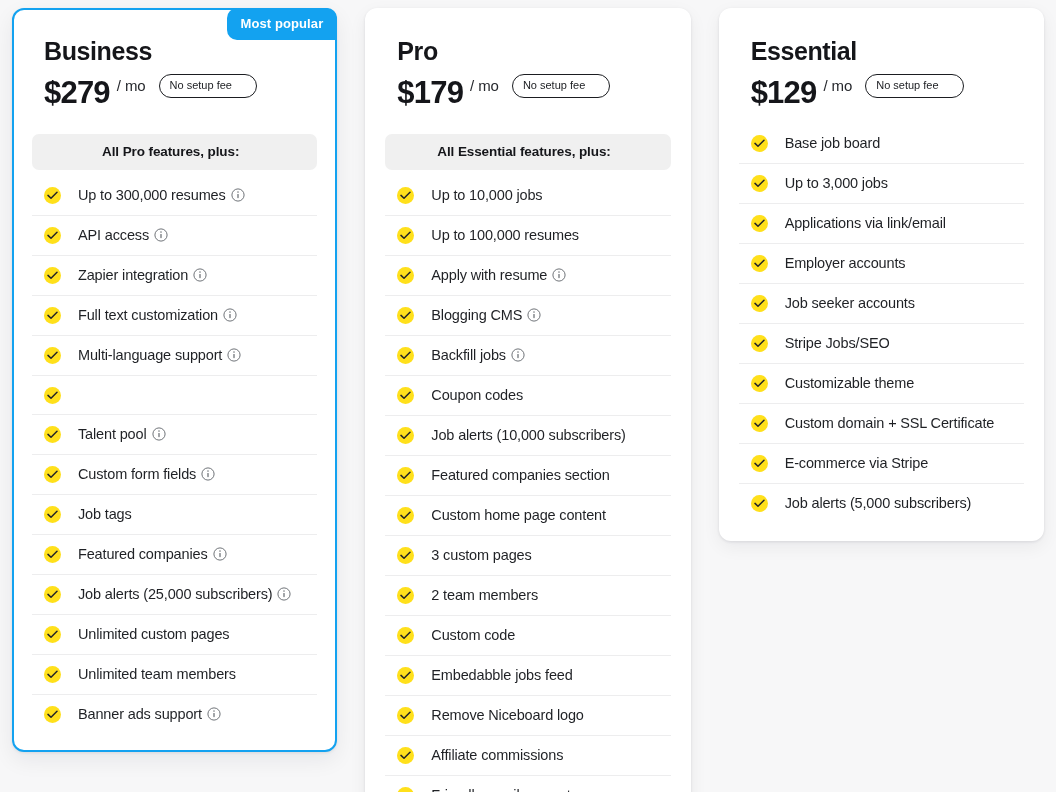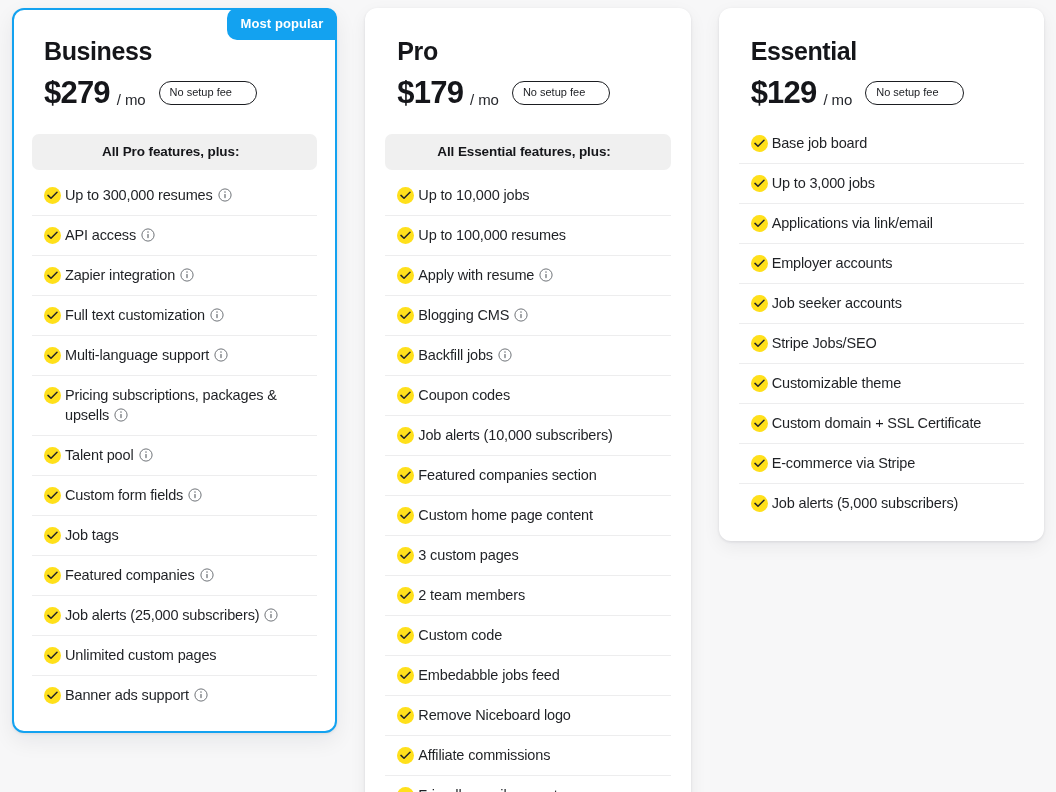--- a/index.html
+++ b/index.html
@@ -66,21 +66,21 @@
   .plan-name {
     font-size: 25px;
     font-weight: 700;
     color: #15161a;
     letter-spacing: -.4px;
     line-height: 1.1;
     margin: 8px 0 0 12px;
   }
   .price-row {
     display: flex;
-    align-items: flex-end;
+    align-items: flex-start;
     gap: 7px;
     margin: 11px 0 0 12px;
   }
   .price {
     font-size: 31px;
     font-weight: 700;
     color: #15161a;
     letter-spacing: -.8px;
     line-height: 1;
   }
@@ -118,21 +118,21 @@
 
   
   .features {
     margin: 6px 0 0 0;
     padding: 0;
     list-style: none;
   }
   .feature {
     display: flex;
     align-items: flex-start;
-    gap: 4px;
+    gap: 17px;
     padding: 9px 2px 10px 12px;
     border-bottom: 1px solid #ededee;
     box-sizing: border-box;
   }
   .feature:last-child {
     border-bottom: none;
   }
 
   .check {
     flex: 0 0 auto;
@@ -245,25 +245,20 @@
                   <circle cx="7" cy="4.1" r="0.78" fill="#6f7378"></circle>
                   <rect x="6.35" y="5.9" width="1.3" height="4.3" rx="0.6" fill="#6f7378"></rect>
                 </svg></span></span>
           </li>
           <li class="feature">
             <span class="check">
               <svg viewBox="0 0 11 9" xmlns="http://www.w3.org/2000/svg">
                 <path d="M1 4.4 L4 7.2 L10 1.2" fill="none" stroke="#222428" stroke-width="1.5" stroke-linecap="round" stroke-linejoin="round"></path>
               </svg>
             </span>
-            <span class="feature-text">Pricing subscriptions, packages &amp; upsells<span class="info"><svg width="14" height="14" viewBox="0 0 14 14" xmlns="http://www.w3.org/2000/svg">
-                  <circle cx="7" cy="7" r="6.1" fill="none" stroke="#6f7378" stroke-width="1"></circle>
-                  <circle cx="7" cy="4.1" r="0.78" fill="#6f7378"></circle>
-                  <rect x="6.35" y="5.9" width="1.3" height="4.3" rx="0.6" fill="#6f7378"></rect>
-                </svg></span></span>
           </li>
           <li class="feature">
             <span class="check">
               <svg viewBox="0 0 11 9" xmlns="http://www.w3.org/2000/svg">
                 <path d="M1 4.4 L4 7.2 L10 1.2" fill="none" stroke="#222428" stroke-width="1.5" stroke-linecap="round" stroke-linejoin="round"></path>
               </svg>
             </span>
             <span class="feature-text">Talent pool<span class="info"><svg width="14" height="14" viewBox="0 0 14 14" xmlns="http://www.w3.org/2000/svg">
                   <circle cx="7" cy="7" r="6.1" fill="none" stroke="#6f7378" stroke-width="1"></circle>
                   <circle cx="7" cy="4.1" r="0.78" fill="#6f7378"></circle>
@@ -314,20 +309,28 @@
                   <rect x="6.35" y="5.9" width="1.3" height="4.3" rx="0.6" fill="#6f7378"></rect>
                 </svg></span></span>
           </li>
           <li class="feature">
             <span class="check">
               <svg viewBox="0 0 11 9" xmlns="http://www.w3.org/2000/svg">
                 <path d="M1 4.4 L4 7.2 L10 1.2" fill="none" stroke="#222428" stroke-width="1.5" stroke-linecap="round" stroke-linejoin="round"></path>
               </svg>
             </span>
             <span class="feature-text">Unlimited custom pages</span>
+          </li>
+          <li class="feature">
+            <span class="check">
+              <svg viewBox="0 0 11 9" xmlns="http://www.w3.org/2000/svg">
+                <path d="M1 4.4 L4 7.2 L10 1.2" fill="none" stroke="#222428" stroke-width="1.5" stroke-linecap="round" stroke-linejoin="round"></path>
+              </svg>
+            </span>
+            <span class="feature-text">Unlimited team members</span>
           </li>
           <li class="feature">
             <span class="check">
               <svg viewBox="0 0 11 9" xmlns="http://www.w3.org/2000/svg">
                 <path d="M1 4.4 L4 7.2 L10 1.2" fill="none" stroke="#222428" stroke-width="1.5" stroke-linecap="round" stroke-linejoin="round"></path>
               </svg>
             </span>
             <span class="feature-text">Banner ads support<span class="info"><svg width="14" height="14" viewBox="0 0 14 14" xmlns="http://www.w3.org/2000/svg">
                   <circle cx="7" cy="7" r="6.1" fill="none" stroke="#6f7378" stroke-width="1"></circle>
                   <circle cx="7" cy="4.1" r="0.78" fill="#6f7378"></circle>

